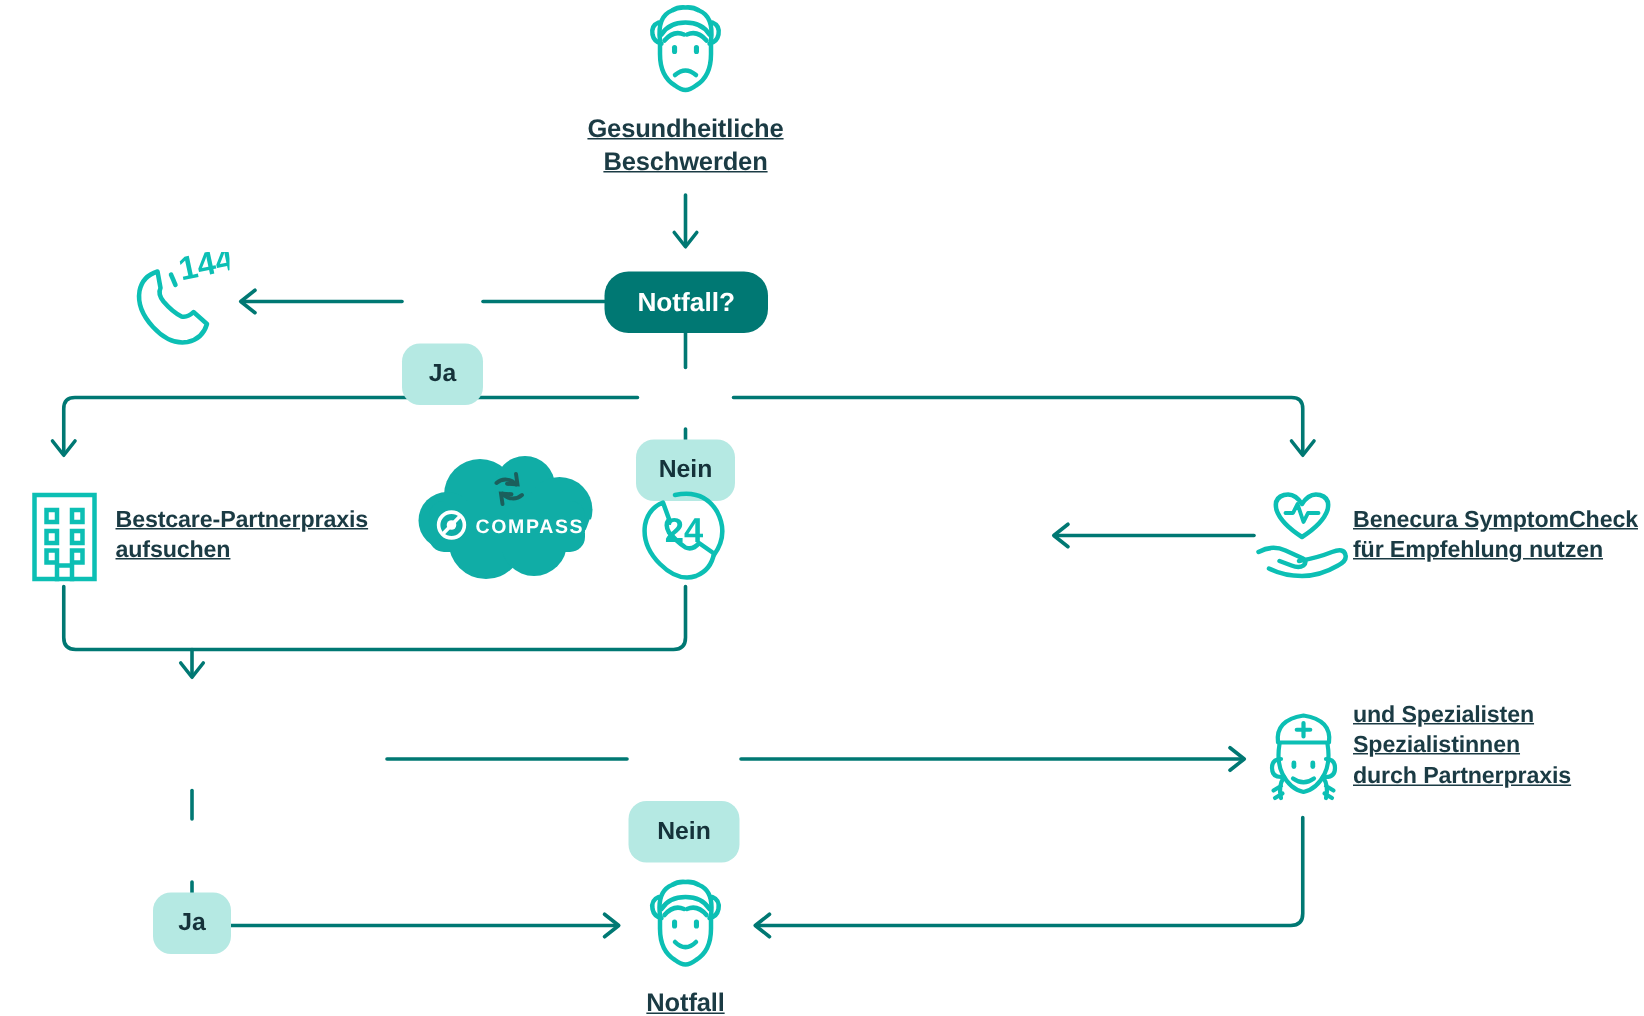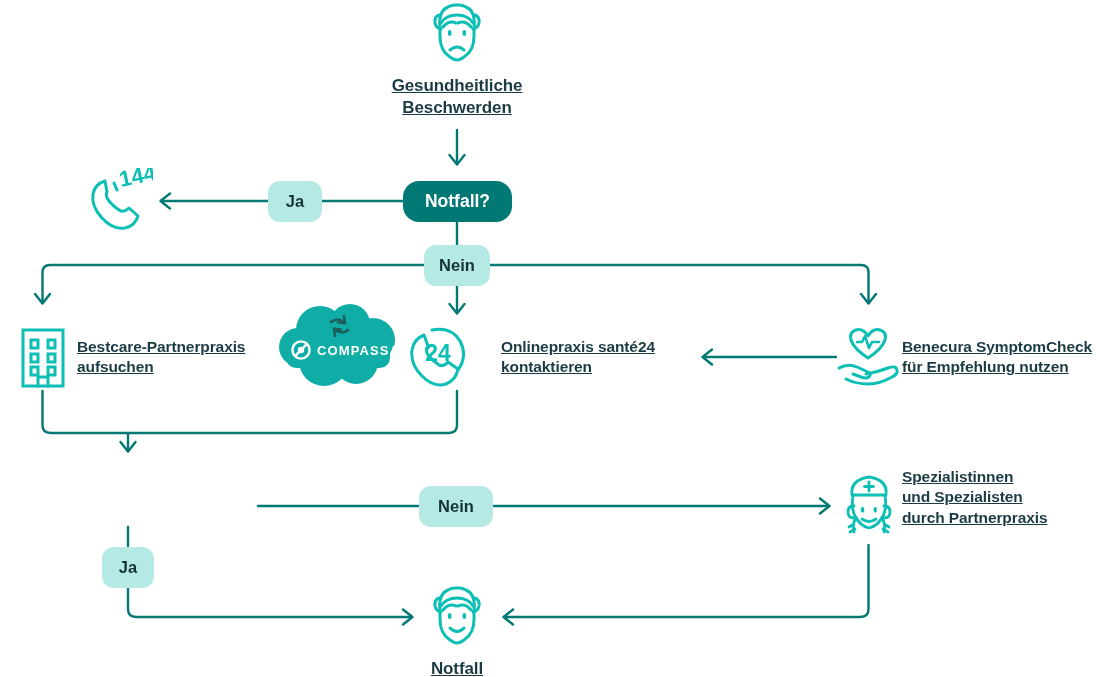--- a/index.html
+++ b/index.html
@@ -33,20 +33,21 @@
     background: #007873;
     color: #ffffff;
     font-weight: bold;
     border-radius: 16px;
   }
   .pill-light {
     background: #b5e9e3;
     color: #15323a;
     font-weight: bold;
     border-radius: 12px;
+    margin-top: 48px;
   }
   
   .node-label {
     position: absolute;
     color: #1b3b44;
     font-weight: bold;
     line-height: 1.32;
     font-size: 15.5px;
     letter-spacing: -0.1px;
     text-decoration: underline;
@@ -192,31 +193,27 @@
       </g>
       <g transform="translate(14,37)">
         <circle cx="9" cy="9" r="8.6" fill="none" stroke="#ffffff" stroke-width="2.4"></circle>
         <path d="M4 14.2 L14 3.8" stroke="#ffffff" stroke-width="2.4" stroke-linecap="round"></path>
         <circle cx="9" cy="9" r="3.2" fill="#ffffff"></circle>
       </g>
     </svg>
     <div class="cloud-text" style="left:39px; top:39px;">COMPASSANA</div>
   </div>
 
-  <div class="icon" style="left:408px; top:326px; width:62px; height:62px;">
+  <div class="icon" style="left:426px; top:326px; width:62px; height:62px;">
     <svg viewBox="0 0 62 62" fill="none" stroke="currentColor" stroke-width="3" stroke-linecap="round" stroke-linejoin="round">
       <path d="M24 4 Q43 0 52 15 Q60 30 50 44"></path>
       <path d="M16 9 Q6 13 4 24 Q2 38 14 50 Q26 62 38 58 Q48 54 50 43
                L40 36 Q36 41 31 39 Q25 35 20 29 Q17 24 20 20 Z"></path>
       <text x="30" y="35" fill="currentColor" stroke="none" font-family="'Liberation Sans', sans-serif" font-size="23" font-weight="bold" text-anchor="middle">24</text>
     </svg>
-  </div>
-  <div class="node-label" style="left:501px; top:337px; width:220px;">
-    <div>Onlinepraxis santé24</div>
-    <div>kontaktieren</div>
   </div>
 
   <div class="icon" style="left:836px; top:327px; width:64px; height:60px;">
     <svg viewBox="0 0 64 60" fill="none" stroke="currentColor" stroke-width="3" stroke-linecap="round" stroke-linejoin="round">
       <path d="M32 31 Q18 22 15 13 Q13 5 20 3 Q27 1 32 9 Q37 1 44 3 Q51 5 49 13 Q46 22 32 31 Z"></path>
       <path d="M21 15 h5 l3 -6 l4 12 l3 -6 h7" stroke-width="2.6"></path>
       <path d="M3 41 Q12 36 21 40 L32 45 Q36 47 33 50 Q30 52 25 50 L17 47"></path>
       <path d="M30 47 Q42 45 52 41 Q60 38 61 43 Q62 47 56 50 Q44 57 32 57 Q20 57 10 52"></path>
     </svg>
   </div>
@@ -242,22 +239,22 @@
       <path d="M14 32 Q8 32 8 38 Q8 44 14 44"></path>
       <path d="M44 32 Q50 32 50 38 Q50 44 44 44"></path>
       <rect x="21" y="33" width="3.2" height="5.6" rx="1.6" fill="currentColor" stroke="none"></rect>
       <rect x="33.6" y="33" width="3.2" height="5.6" rx="1.6" fill="currentColor" stroke="none"></rect>
       <path d="M22 45 Q29 50 36 45"></path>
       <path d="M16 44 Q12 50 14 58 M14 50 L9 53 M15 55 L10 58"></path>
       <path d="M42 44 Q46 50 44 58 M44 50 L49 53 M43 55 L48 58"></path>
     </svg>
   </div>
   <div class="node-label" style="left:902px; top:467px; width:195px;">
+    <div>und Spezialisten</div>
     <div>Spezialistinnen</div>
-    <div>und Spezialisten</div>
     <div>durch Partnerpraxis</div>
   </div>
 
   <div class="icon" style="left:428px; top:586px; width:58px; height:62px;">
     <svg viewBox="0 0 58 62" fill="none" stroke="currentColor" stroke-width="3" stroke-linecap="round" stroke-linejoin="round">
       <path d="M13 26 Q8 25 7 20 Q6 14 11 12"></path>
       <path d="M45 26 Q50 25 51 20 Q52 14 47 12"></path>
       <path d="M12 24 Q10 8 20 4 Q24 1.5 29 2 Q34 1.5 38 4 Q48 8 46 24
                L46 33 Q46 48 36 54 Q32 57 29 57 Q26 57 22 54 Q12 48 12 33 Z"></path>
       <path d="M13 20 Q18 12 29 12 Q40 12 45 20"></path>

